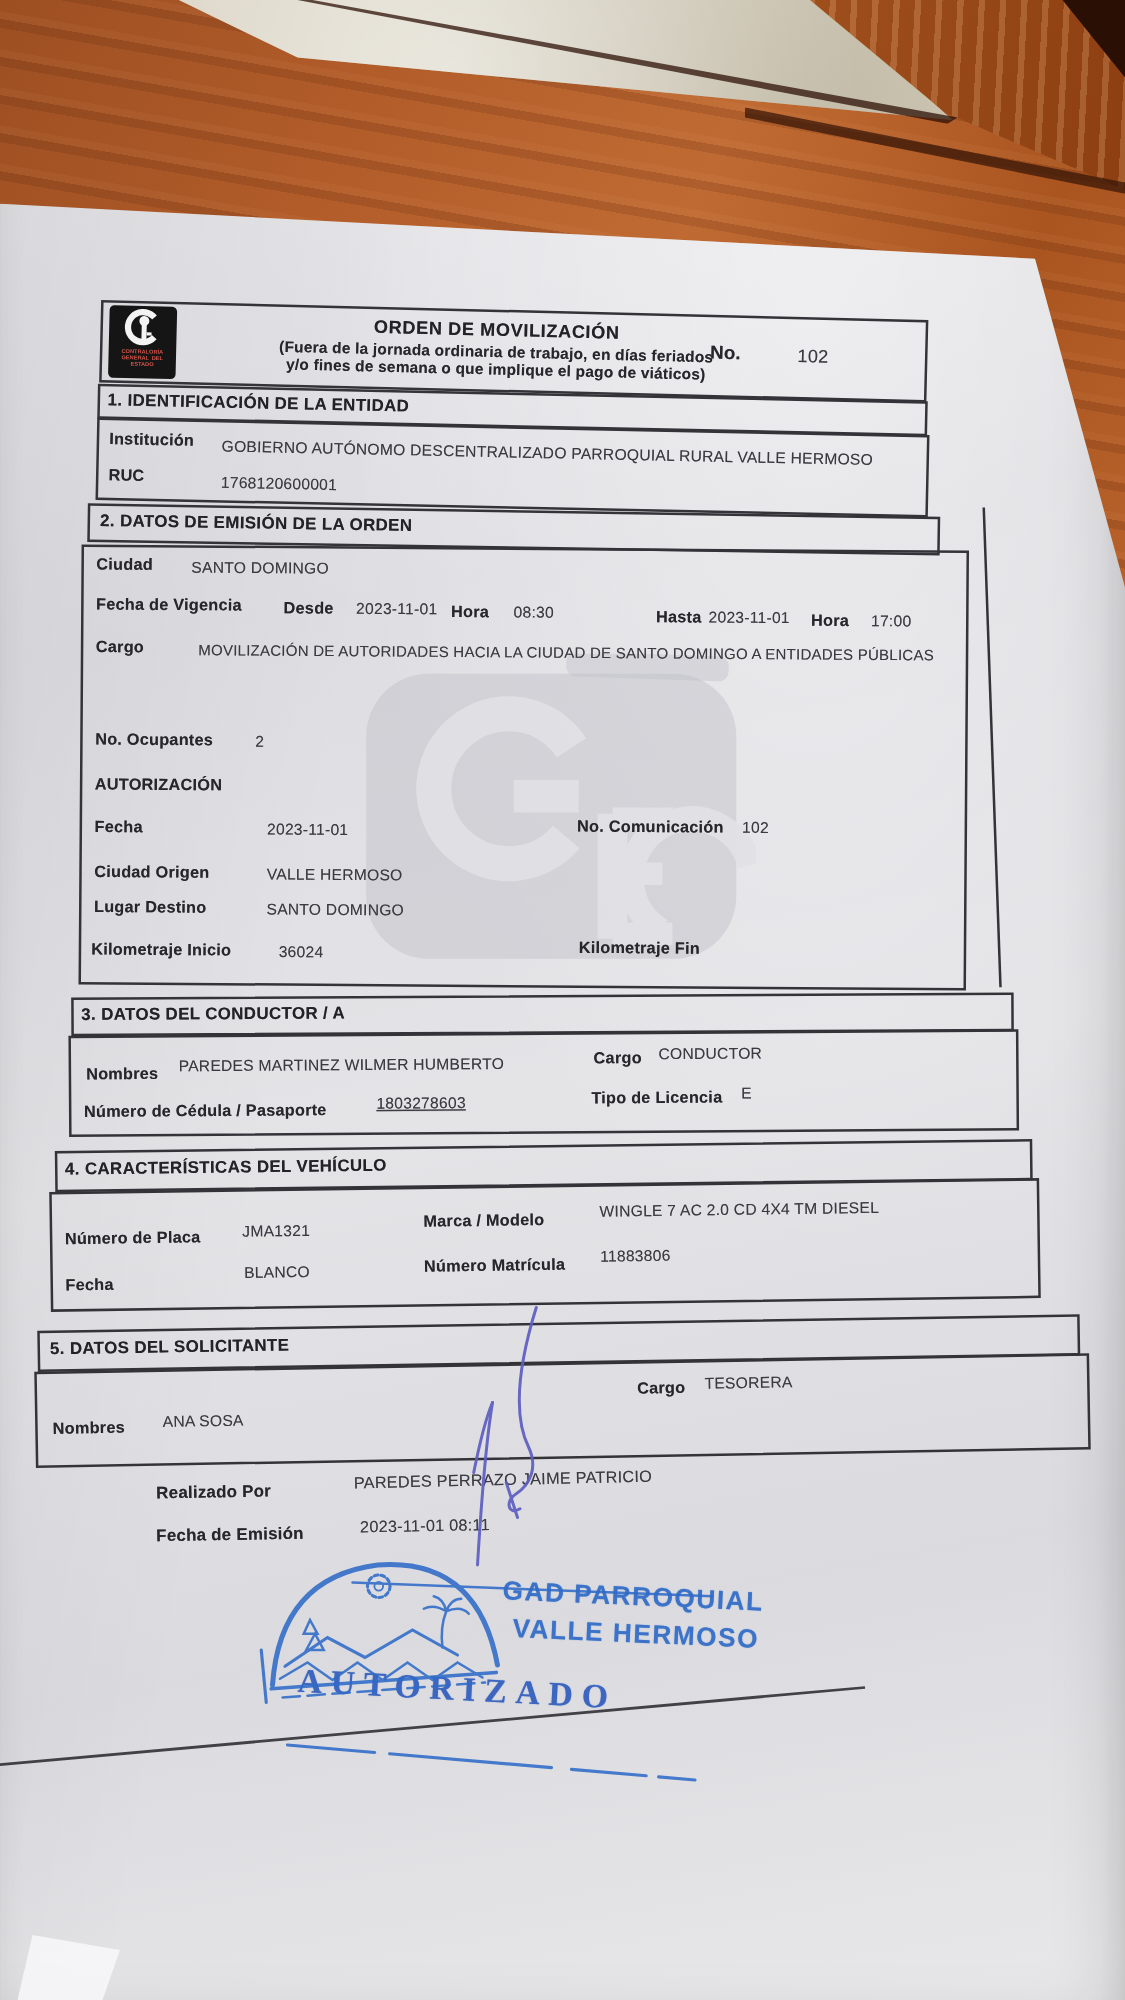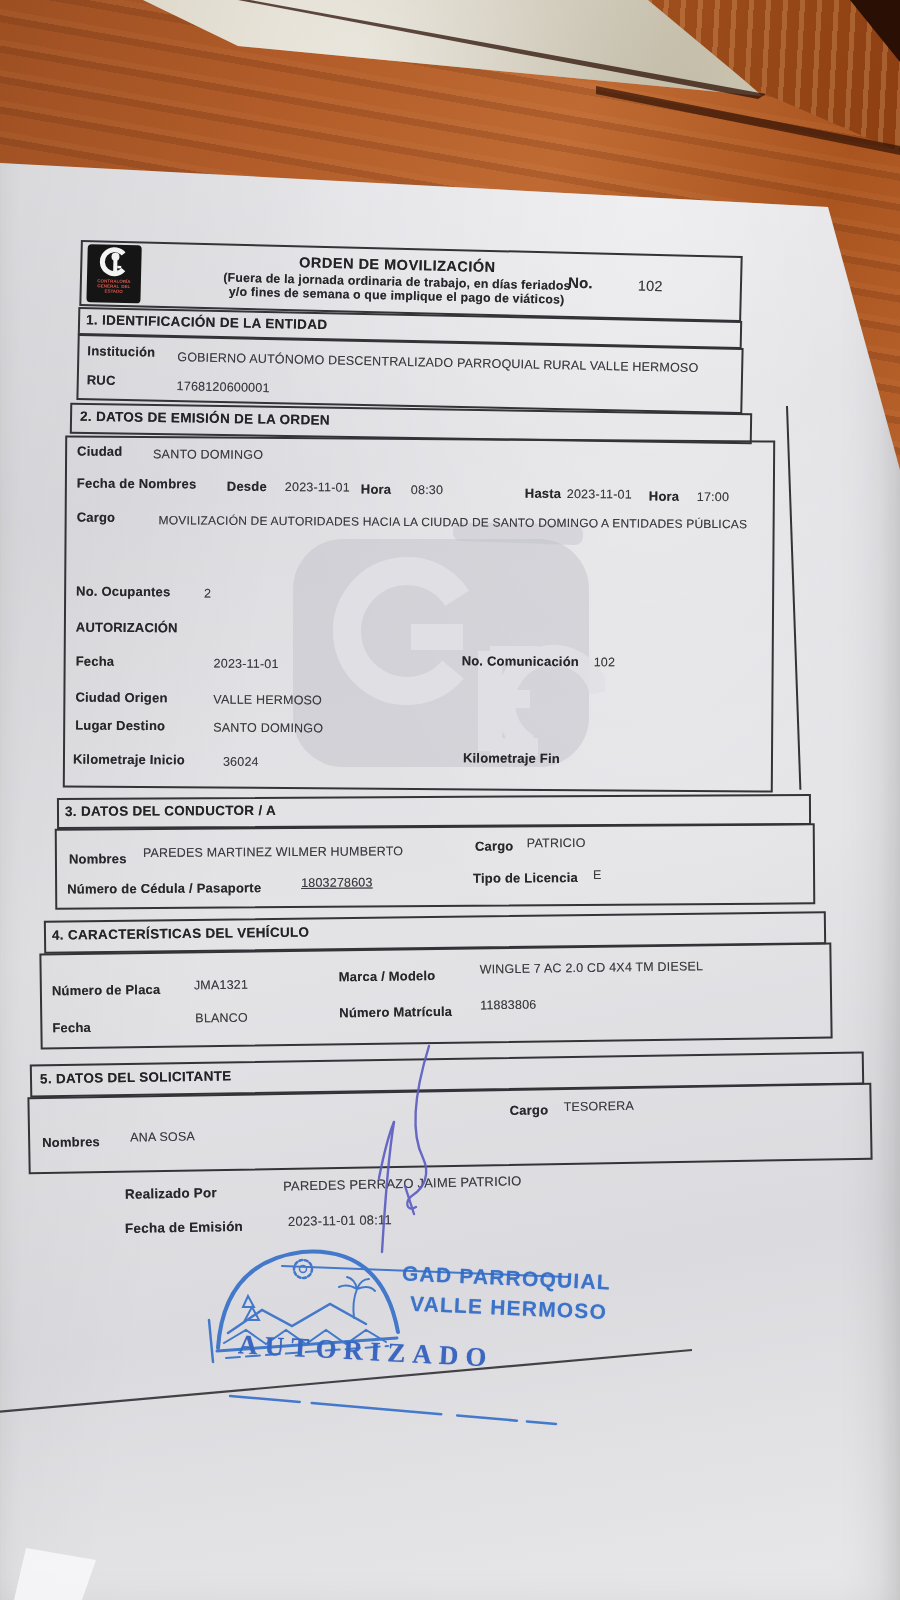--- a/index.html
+++ b/index.html
@@ -96,21 +96,21 @@
     </div>
 
     <div class="box" style="left:70px;top:408px;width:678px;height:27px;transform:rotate(.9deg);">
       <div class="hdr" style="left:8px;top:4px;">2. DATOS DE EMISIÓN DE LA ORDEN</div>
     </div>
     <div class="abs" style="left:786px;top:406px;height:384px;border-left:2px solid #333338;transform:rotate(-2deg);transform-origin:top center;"></div>
     <div class="box" style="left:64px;top:438px;width:706px;height:348px;transform:rotate(.4deg);">
       <div class="lab" style="left:10px;top:6px;">Ciudad</div>
       <div class="val" style="left:86px;top:9px;">SANTO DOMINGO</div>
 
-      <div class="lab" style="left:10px;top:38px;">Fecha de Nombres</div>
+      <div class="lab" style="left:10px;top:38px;">Fecha de Vigencia</div>
       <div class="lab" style="left:160px;top:40px;">Desde</div>
       <div class="val" style="left:218px;top:41px;">2023-11-01</div>
       <div class="lab" style="left:294px;top:42px;">Hora</div>
       <div class="val" style="left:344px;top:43px;text-align:right;">08:30</div>
       <div class="lab" style="left:442px;top:45px;margin-left:16px;">Hasta</div>
       <div class="val" style="left:500px;top:46px;">2023-11-01</div>
       <div class="lab" style="left:582px;top:47px;">Hora</div>
       <div class="val" style="left:630px;top:48px;">17:00</div>
 
       <div class="lab" style="left:10px;top:72px;">Cargo</div>
@@ -138,21 +138,21 @@
       <div class="val" style="left:530px;top:312px;"></div>
     </div>
 
     <div class="box" style="left:57px;top:796px;width:750px;height:27px;transform:rotate(-.3deg);">
       <div class="hdr" style="left:6px;top:4px;">3. DATOS DEL CONDUCTOR / A</div>
     </div>
     <div class="box" style="left:55px;top:826px;width:756px;height:77px;transform:rotate(-.4deg);">
       <div class="lab" style="left:12px;top:21px;">Nombres</div>
       <div class="val" style="left:86px;top:16px;">PAREDES MARTINEZ WILMER HUMBERTO</div>
       <div class="lab" style="left:418px;top:11px;">Cargo</div>
-      <div class="val" style="left:470px;top:9px;">PATRICIO</div>
+      <div class="val" style="left:470px;top:9px;">CONDUCTOR</div>
       <div class="lab" style="left:10px;top:51px;">Número de Cédula / Pasaporte</div>
       <div class="val" style="left:244px;top:47px;text-decoration:underline;">1803278603</div>
       <div class="lab" style="left:416px;top:43px;">Tipo de Licencia</div>
       <div class="val" style="left:536px;top:41px;">E</div>
     </div>
 
     <div class="box" style="left:44px;top:916px;width:778px;height:29px;transform:rotate(-.7deg);">
       <div class="hdr" style="left:6px;top:5px;">4. CARACTERÍSTICAS DEL VEHÍCULO</div>
     </div>
     <div class="box" style="left:40px;top:948px;width:788px;height:92px;transform:rotate(-.8deg);">

